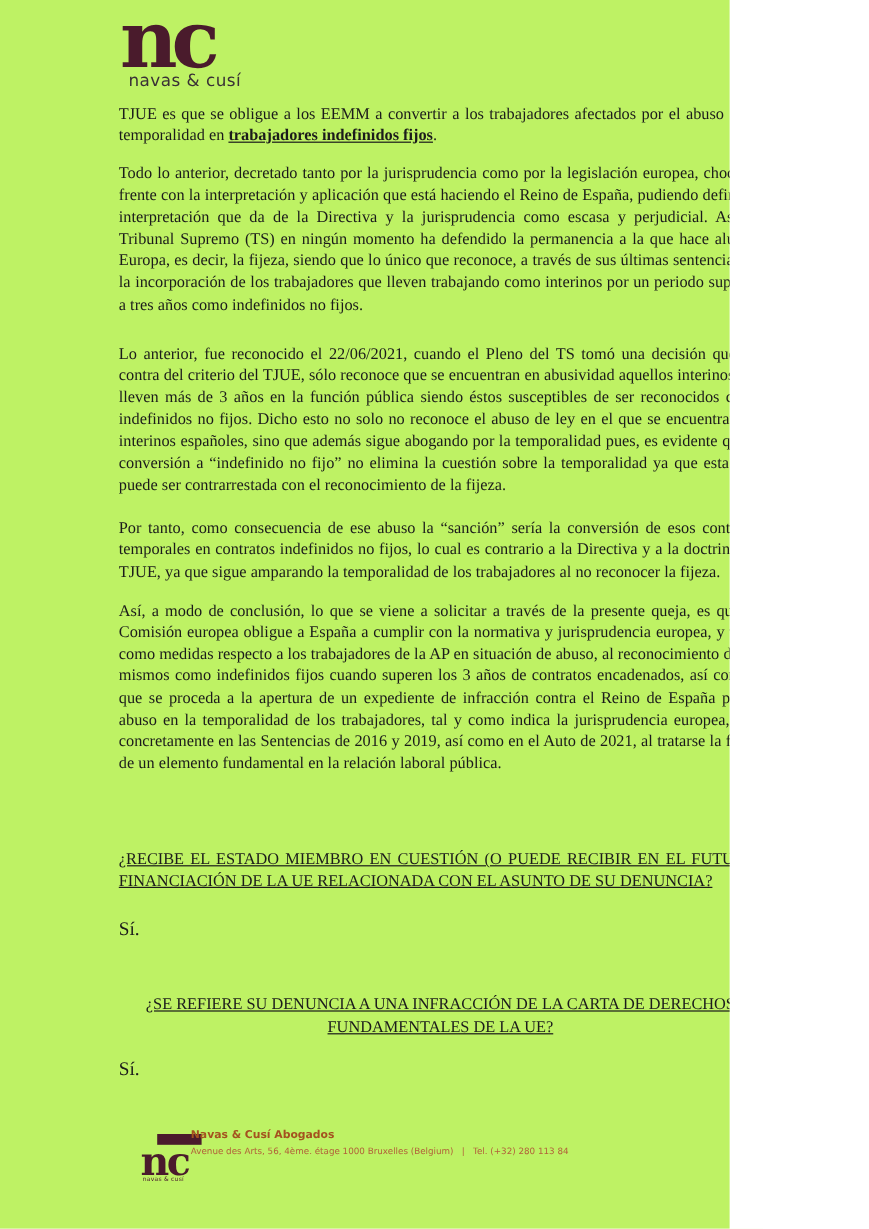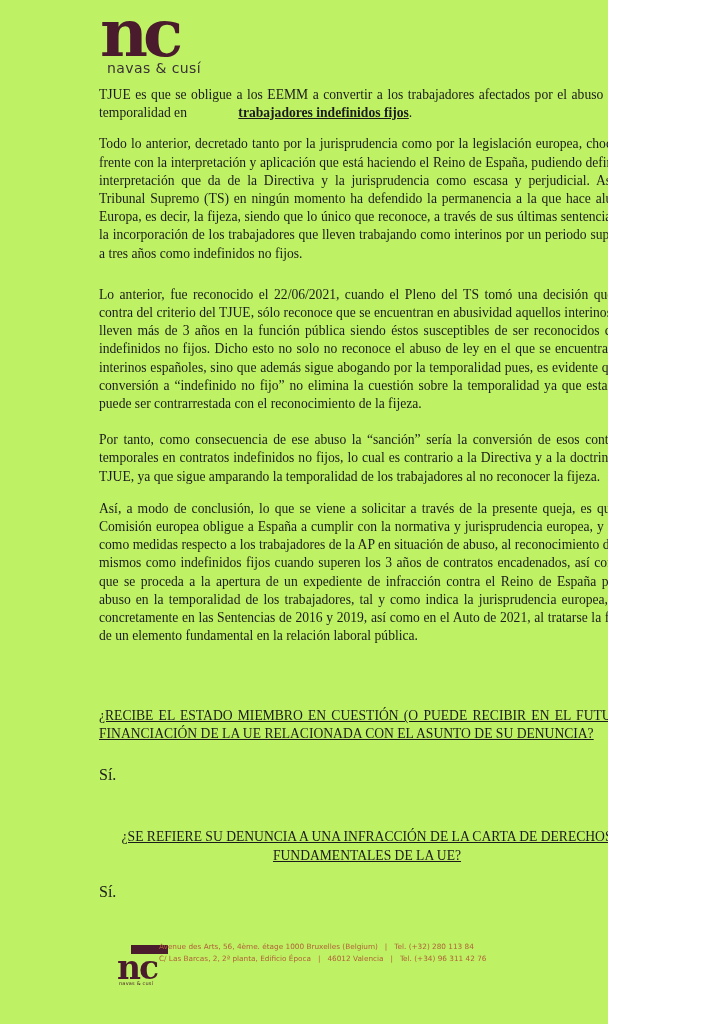--- a/index.html
+++ b/index.html
@@ -37,21 +37,21 @@
   .content p {
     margin:0;
     font-size:13.6px;
     line-height:18.2px;
     text-align:justify;
   }
   .p1 { margin-bottom:13px !important; }
   .p2 { margin-bottom:23px !important; }
   .p3 { margin-bottom:18px !important; }
   .p4 { margin-bottom:14px !important; }
-  .bold-underline { font-weight:700; text-decoration:underline;margin-left:48px; }
+  .bold-underline { font-weight:700; text-decoration:underline; }
 
   
   .questions { position:absolute; left:99px; top:707px; width:536px; }
   .question {
     margin:0;
     font-weight:400;
     text-decoration:underline;
     font-size:13.6px;
     line-height:18.2px;
     text-align:justify;
@@ -115,19 +115,19 @@
     <p class="answer answer-2">Sí.</p>
   </div>
 
   <div class="footer-logo">
     <div class="footer-logo-bar"></div>
     <div class="footer-logo-nc">nc</div>
     <div class="footer-logo-name">navas &amp; cusí</div>
   </div>
 
   <div class="footer-text">
+    <div class="footer-firm">Navas &amp; Cusí Abogados</div>
     <div class="footer-line">Avenue des Arts, 56, 4ème. étage 1000 Bruxelles (Belgium)   |   Tel. (+32) 280 113 84</div>
-    <div class="footer-line">C/ Las Barcas, 2, 2ª planta, Edificio Época   |   46012 Valencia   |   Tel. (+34) 96 311 42 76</div>
   </div>
 
   <div class="page-number">4</div>
 
 </div>
 
 </body></html>

